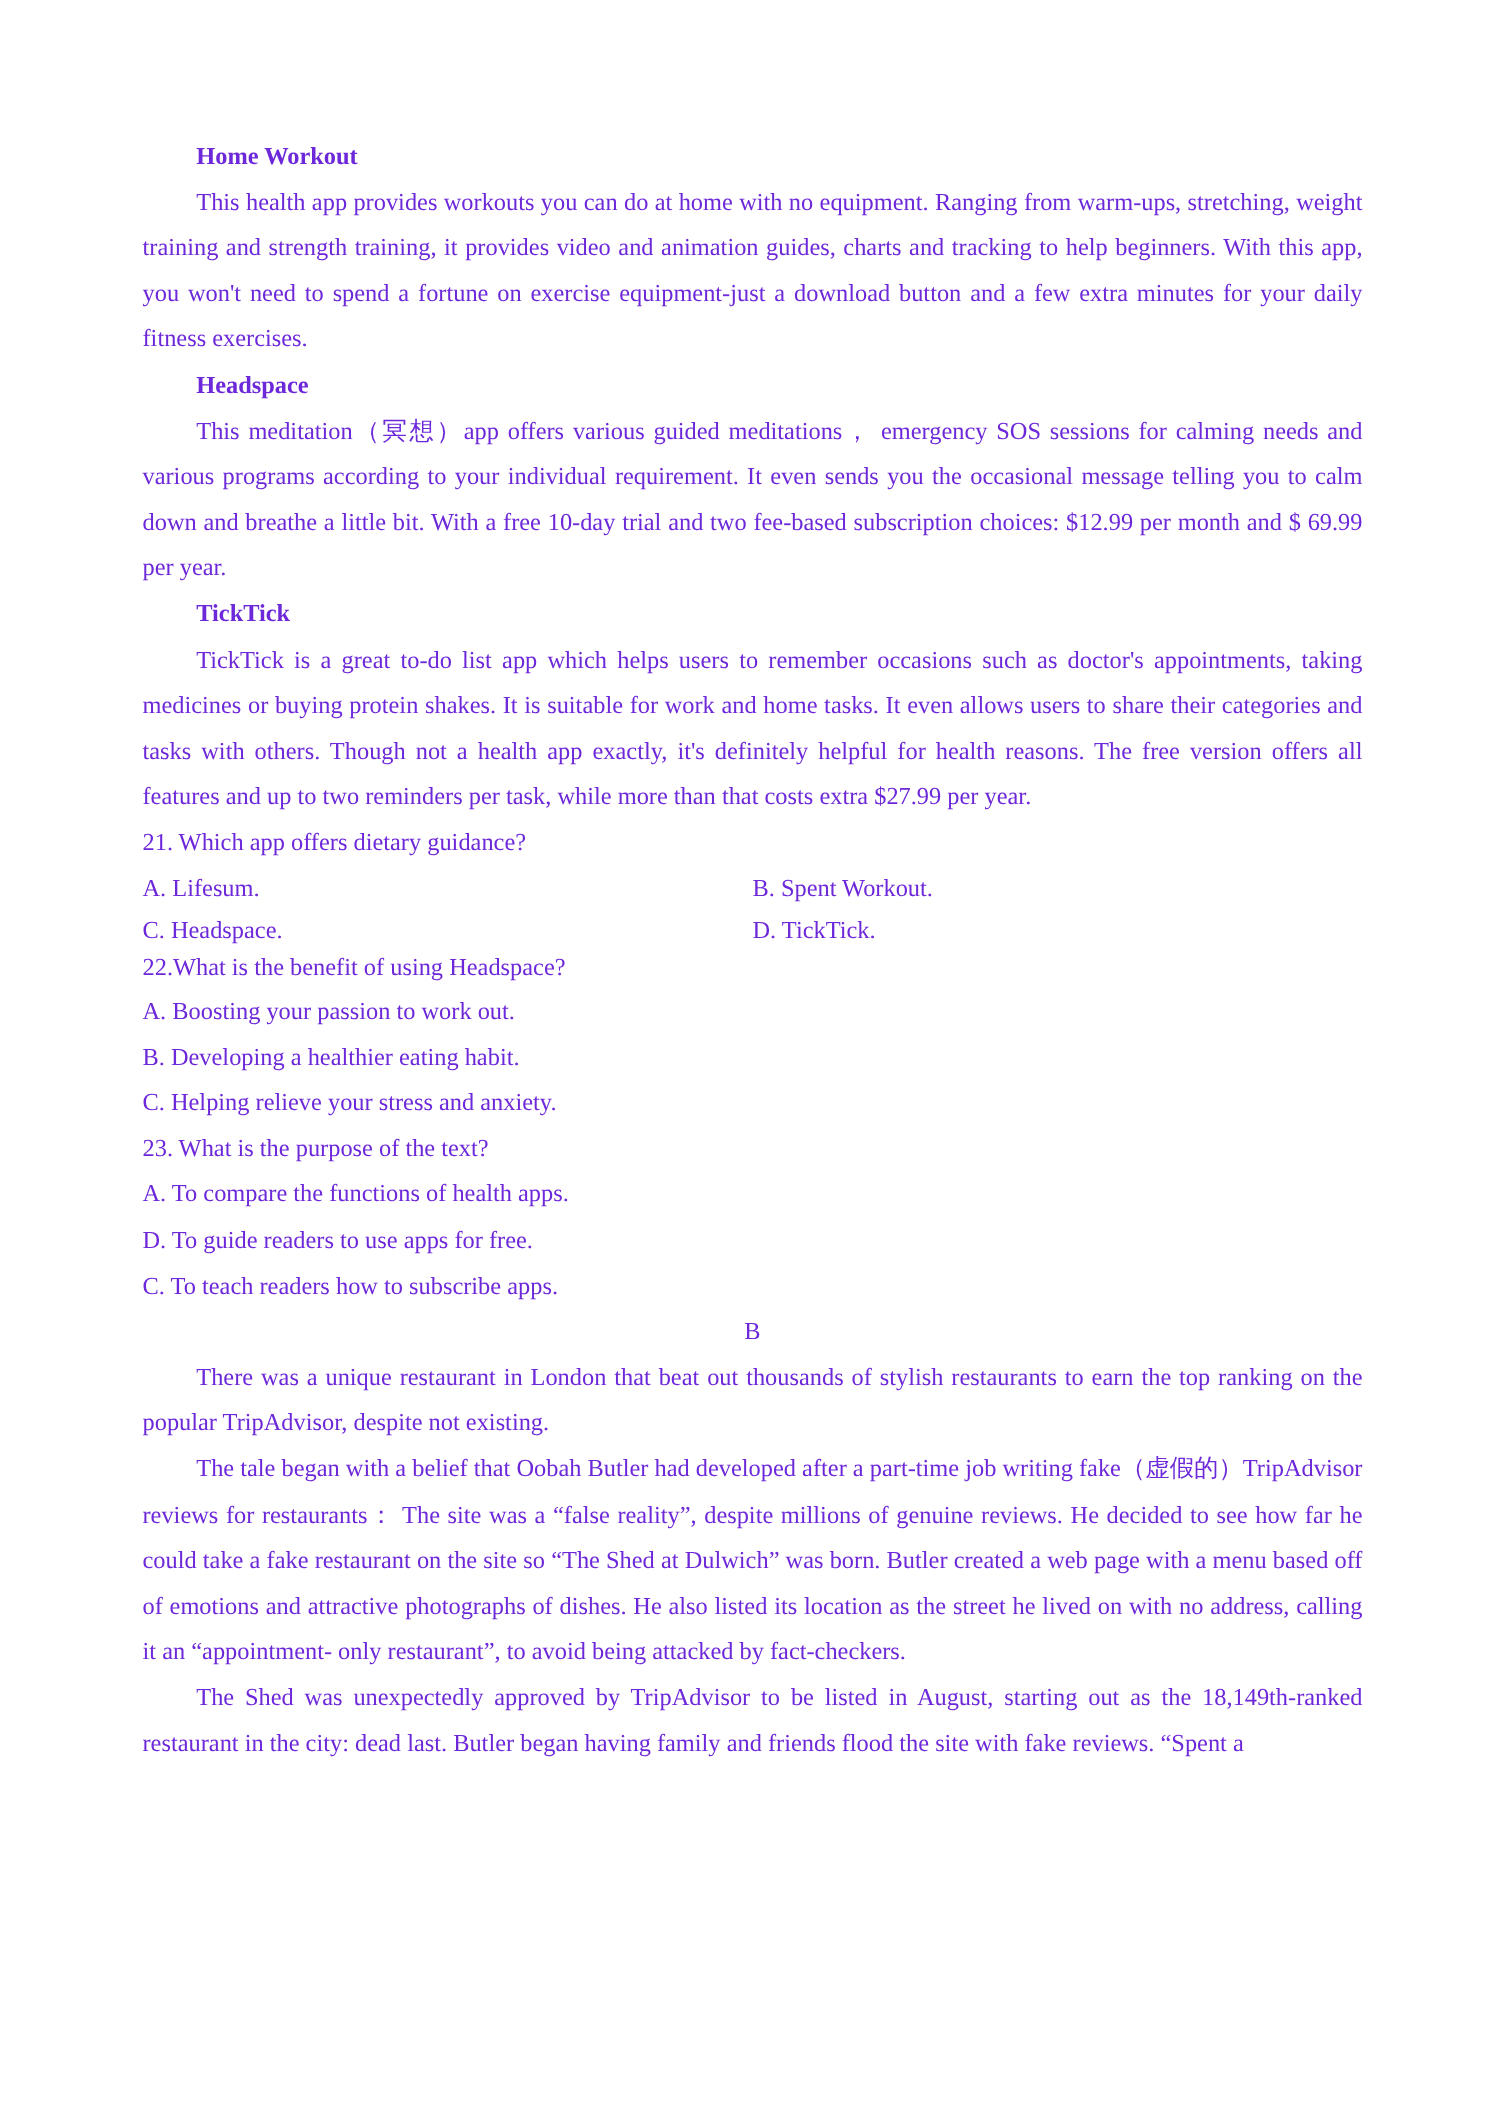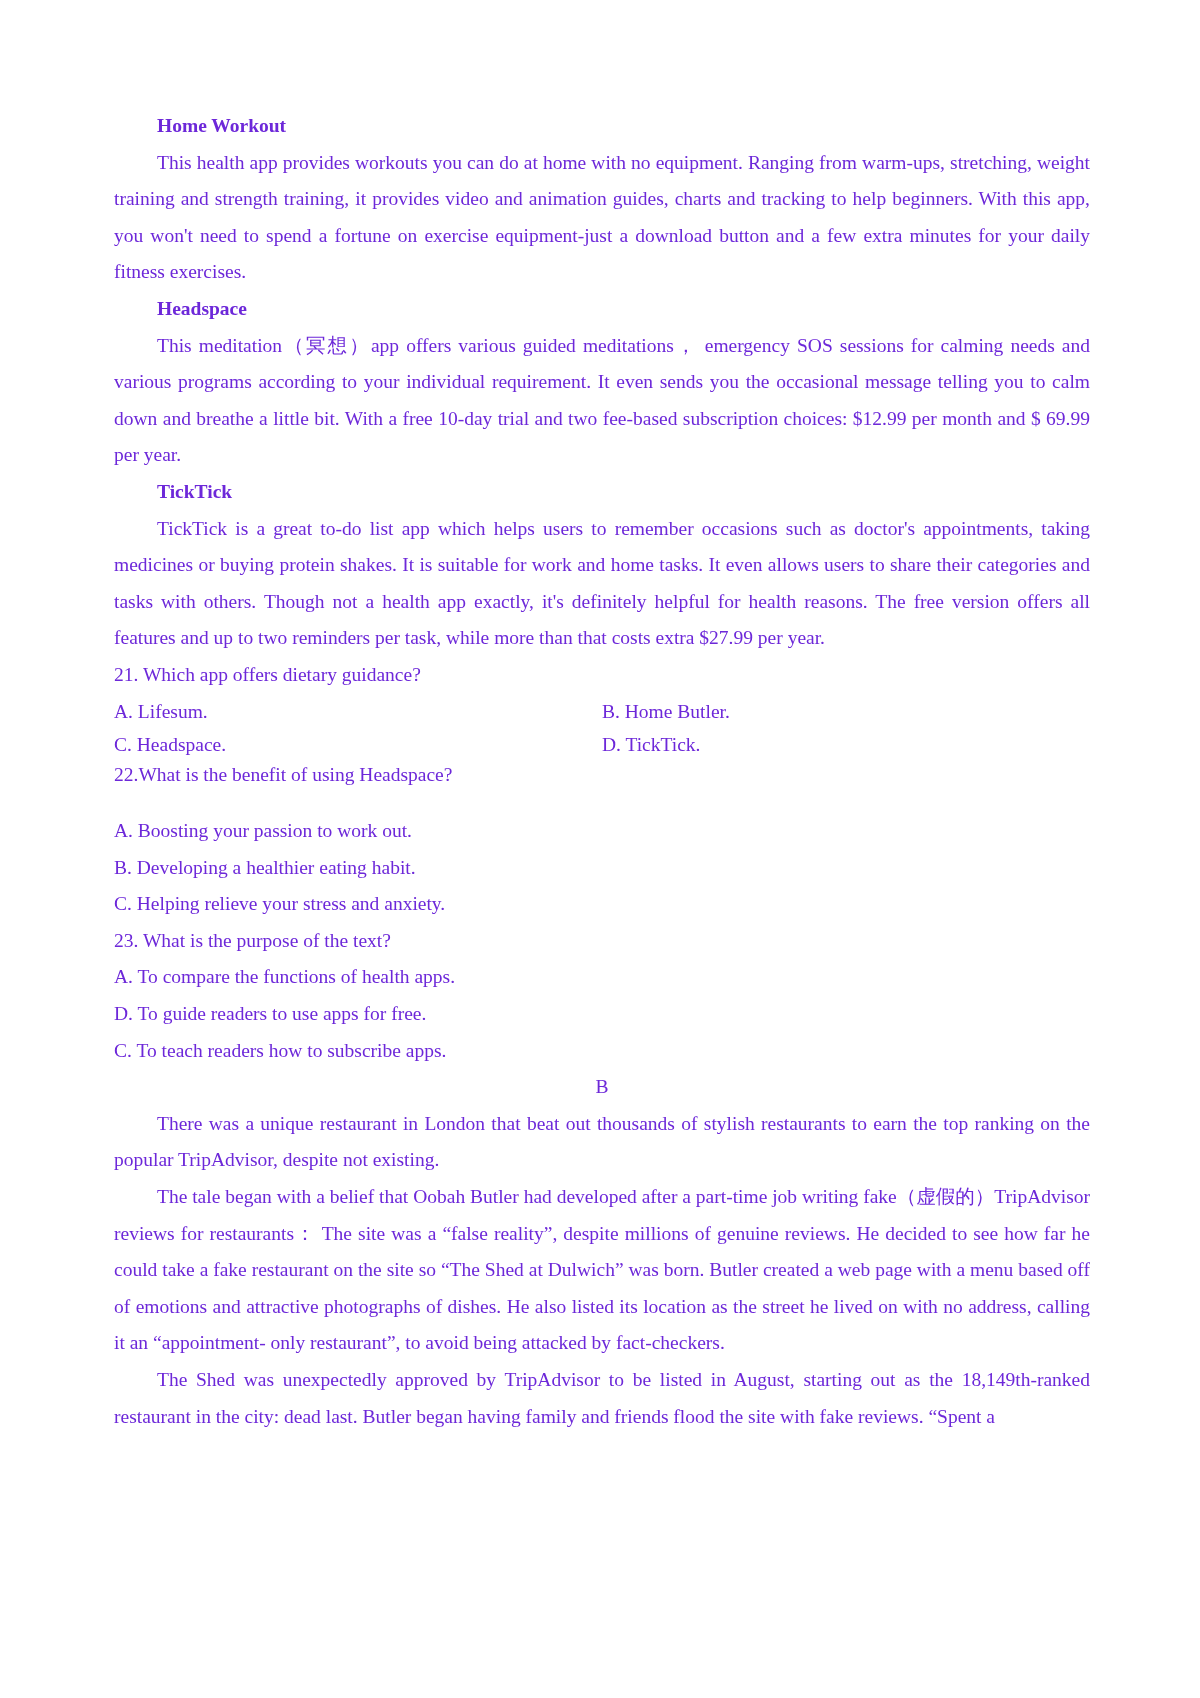--- a/index.html
+++ b/index.html
@@ -31,30 +31,30 @@
     <p class="para">This meditation（冥想）app offers various guided meditations， emergency SOS sessions for calming needs and various programs according to your individual requirement. It even sends you the occasional message telling you to calm down and breathe a little bit. With a free 10-day trial and two fee-based subscription choices: $12.99 per month and $ 69.99 per year.</p>
 
     <p class="heading">TickTick</p>
     <p class="para">TickTick is a great to-do list app which helps users to remember occasions such as doctor's appointments, taking medicines or buying protein shakes. It is suitable for work and home tasks. It even allows users to share their categories and tasks with others. Though not a health app exactly, it's definitely helpful for health reasons. The free version offers all features and up to two reminders per task, while more than that costs extra $27.99 per year.</p>
   </section>
 
   <section>
     <p class="q">21. Which app offers dietary guidance?</p>
     <div class="opt-row">
       <span class="col">A. Lifesum.</span>
-      <span class="col">B. Home Butler.</span>
+      <span class="col">B. Spent Workout.</span>
     </div>
     <div class="opt-row tight">
       <span class="col">C. Headspace.</span>
       <span class="col">D. TickTick.</span>
     </div>
   </section>
 
   <section>
-    <p class="q" style="line-height:30px; margin-bottom:23px;">22.What is the benefit of using Headspace?</p>
+    <p class="q" style="line-height:30px; margin-bottom:2px;">22.What is the benefit of using Headspace?</p>
     <p class="opt">A. Boosting your passion to work out.</p>
     <p class="opt">B. Developing a healthier eating habit.</p>
     <p class="opt">C. Helping relieve your stress and anxiety.</p>
   </section>
 
   <section>
     <p class="q">23. What is the purpose of the text?</p>
     <p class="opt">A. To compare the functions of health apps.</p>
     <p class="opt">D. To guide readers to use apps for free.</p>
     <p class="opt">C. To teach readers how to subscribe apps.</p>

